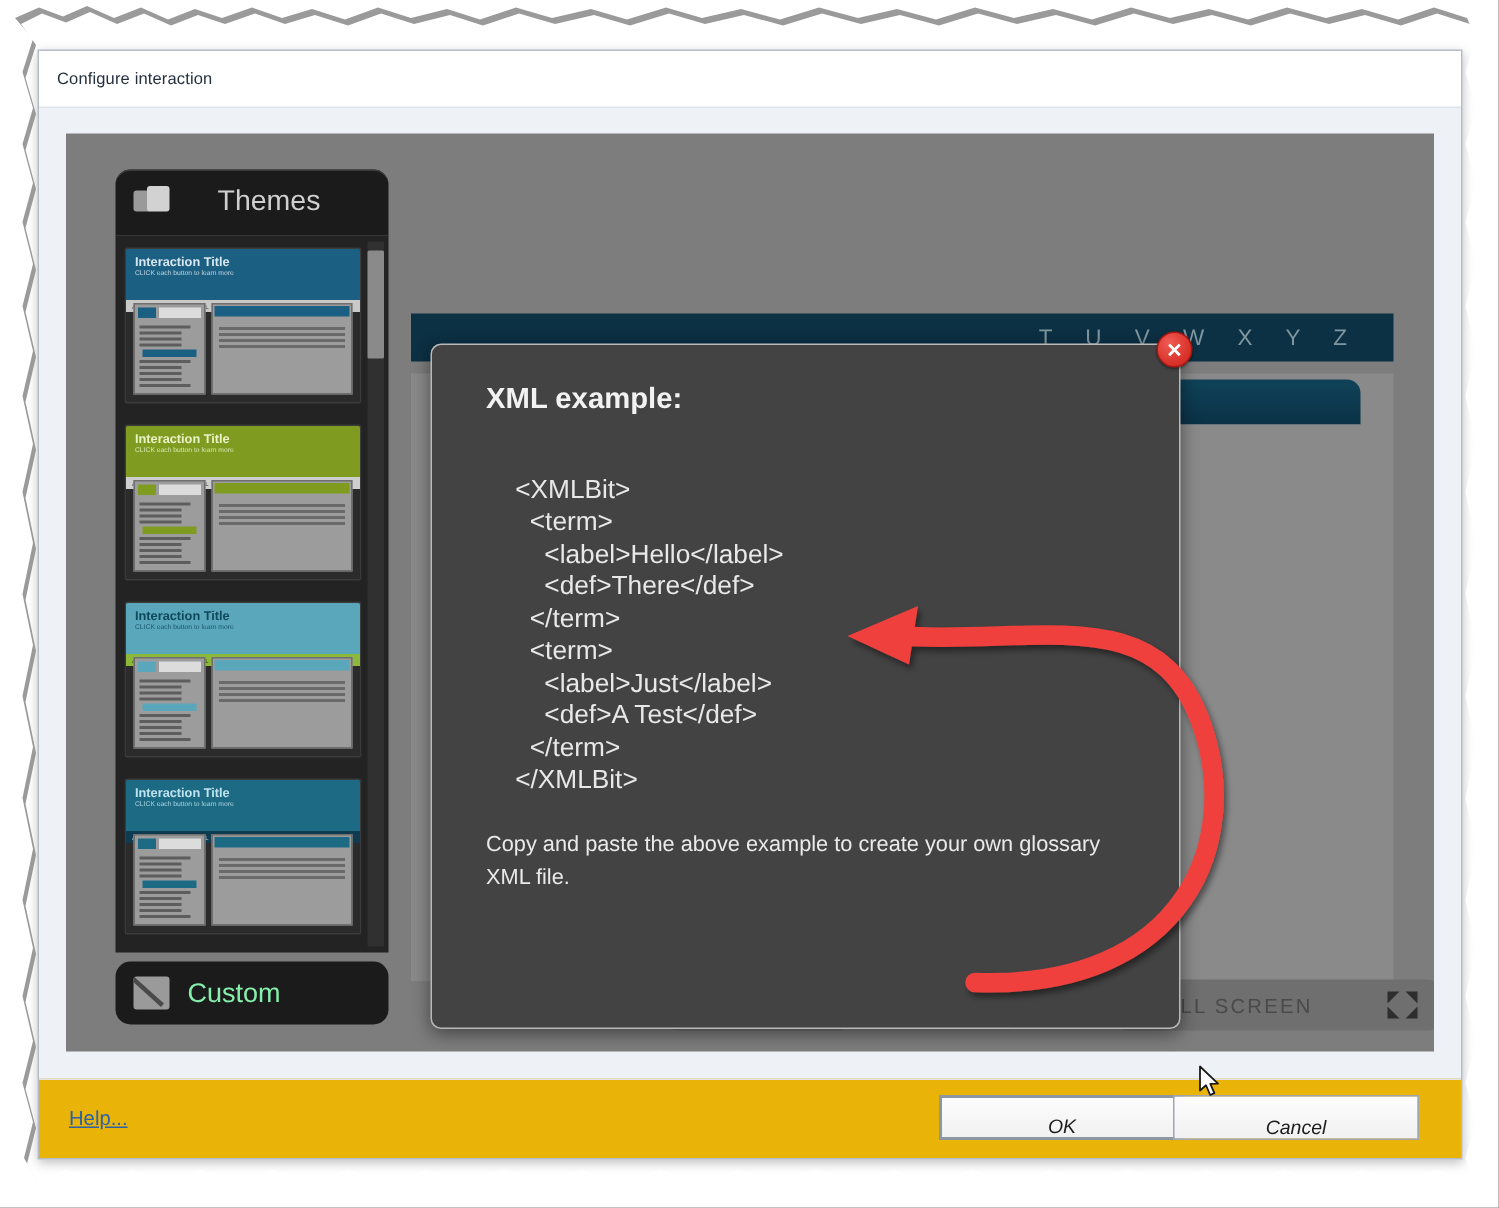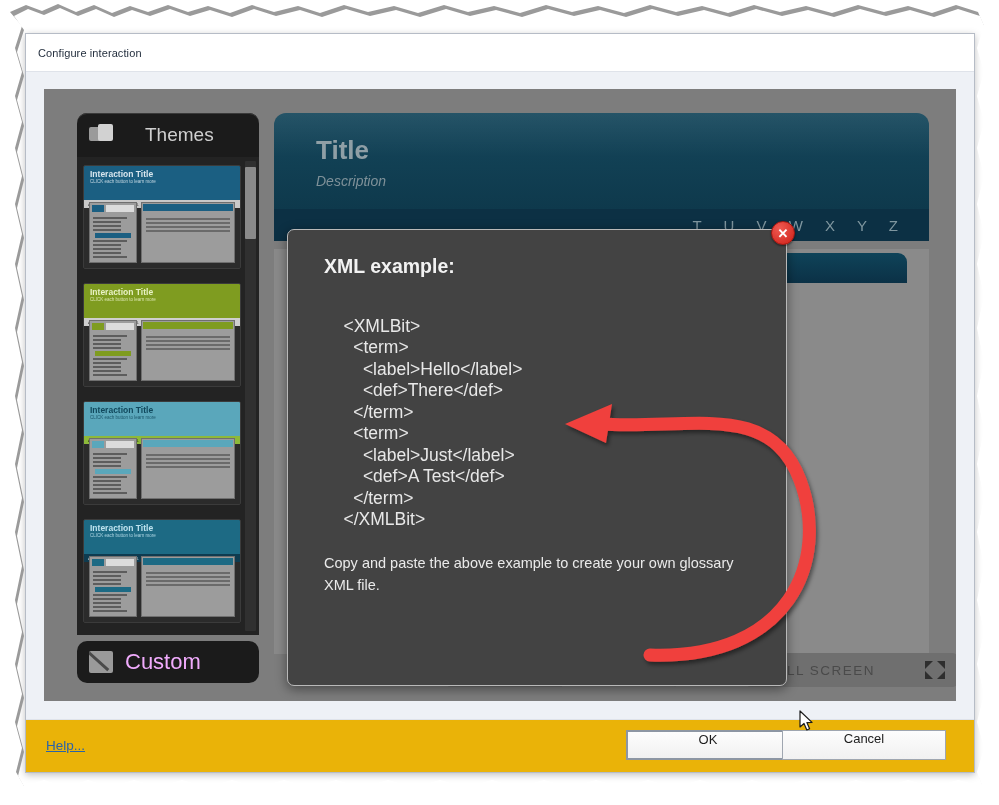--- a/index.html
+++ b/index.html
@@ -156,21 +156,21 @@
   }
   #custom-btn .pencil-icon{
     margin-left:12px;width:24px;height:22px;
     background:#9a9a9a;border-radius:2px;position:relative;overflow:hidden;
   }
   #custom-btn .pencil-icon:after{
     content:"";position:absolute;left:-2px;top:-2px;
     width:30px;height:3px;background:#4a4a4a;
     transform:rotate(42deg);transform-origin:left top;
   }
-  #custom-btn .label{margin-left:12px;color:#f0abfc;font-size:22px;}
+  #custom-btn .label{margin-left:12px;color:#86efac;font-size:18px;}
 
   
   #preview{
     position:absolute;
     left:230px;top:24px;
     width:655px;height:565px;
   }
   #preview-head{
     position:absolute;left:0;top:0;width:655px;height:96px;
     background:linear-gradient(#15475c,#0e394c);
@@ -325,23 +325,24 @@
   }
   #help-link{
     position:absolute;left:20px;top:18px;
     color:#2a63a8;font-size:13.5px;
   }
   .dlg-btn{
     position:absolute;top:10px;
     height:30px;width:164px;
     background:linear-gradient(#fdfdfd,#f1f1f1);
     border:1px solid #9fa6b0;
-    display:flex;align-items:flex-start;justify-content:center;
+    display:flex;align-items:flex-end;justify-content:center;
     font-size:13px;color:#1d1d1d;
     box-sizing:border-box;
+    font-style:italic;
   }
   #ok-btn{right:184px;border:2px solid #8d96a3;}
   #cancel-btn{right:28px;}
 
   #cursor{
     position:absolute;left:799px;top:710px;
     width:16px;height:22px;z-index:50;
   }
 </style>
 </head>
@@ -518,25 +519,20 @@
           </div>
         </div>
 
         <div id="custom-btn">
           <span class="pencil-icon"></span>
           <span class="label">Custom</span>
         </div>
       </div>
 
       <div id="preview">
-        <div id="preview-head">
-          <div class="gloss"></div>
-          <div class="ptitle">Title</div>
-          <div class="pdesc">Description</div>
-        </div>
         <div id="alpha-bar">T U V W X Y Z</div>
         <div id="content-panel">
           <div class="cp-bar"></div>
           <div class="cp-body"></div>
         </div>
       </div>
 
       <div id="stage-toolbar">
         <div class="social" id="social-fb">
           <span>f</span>

